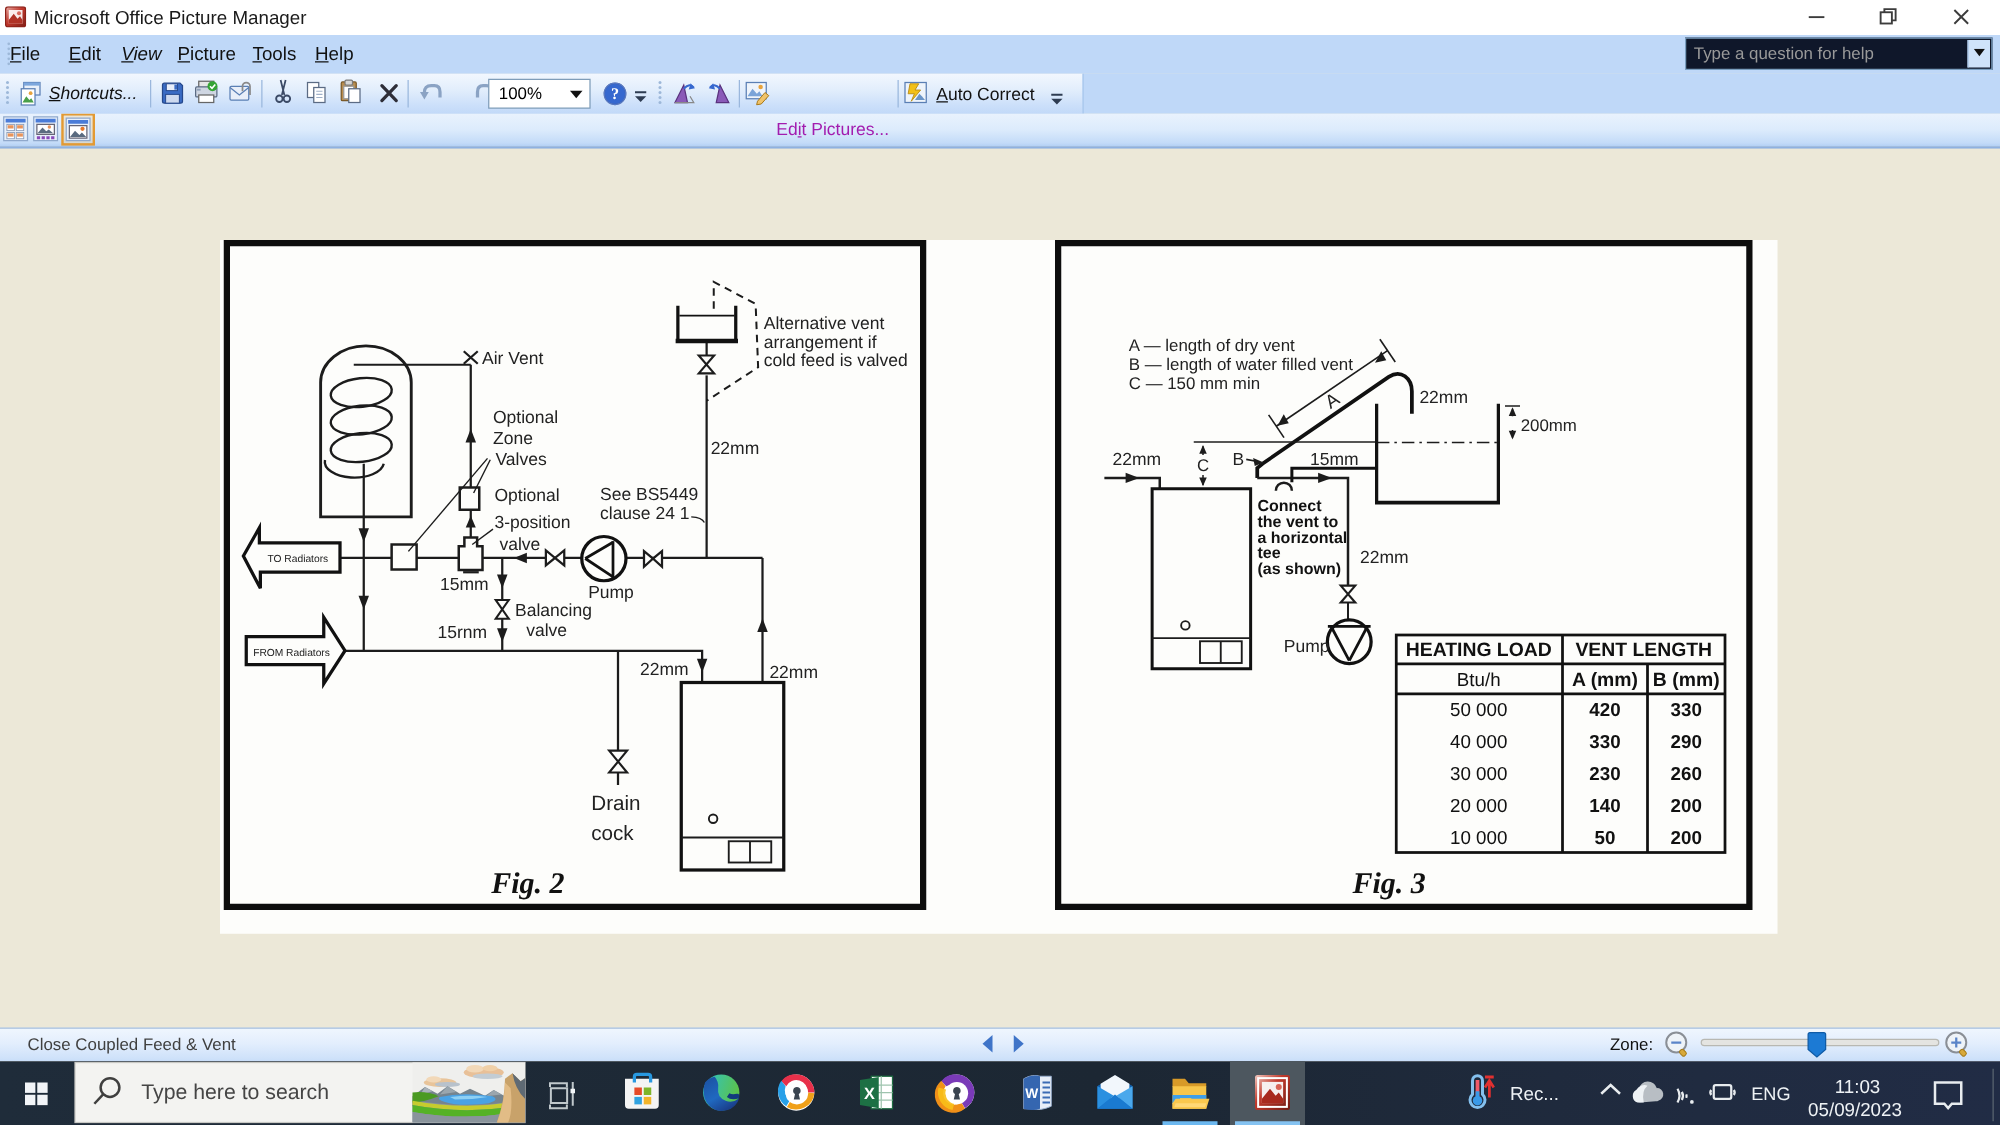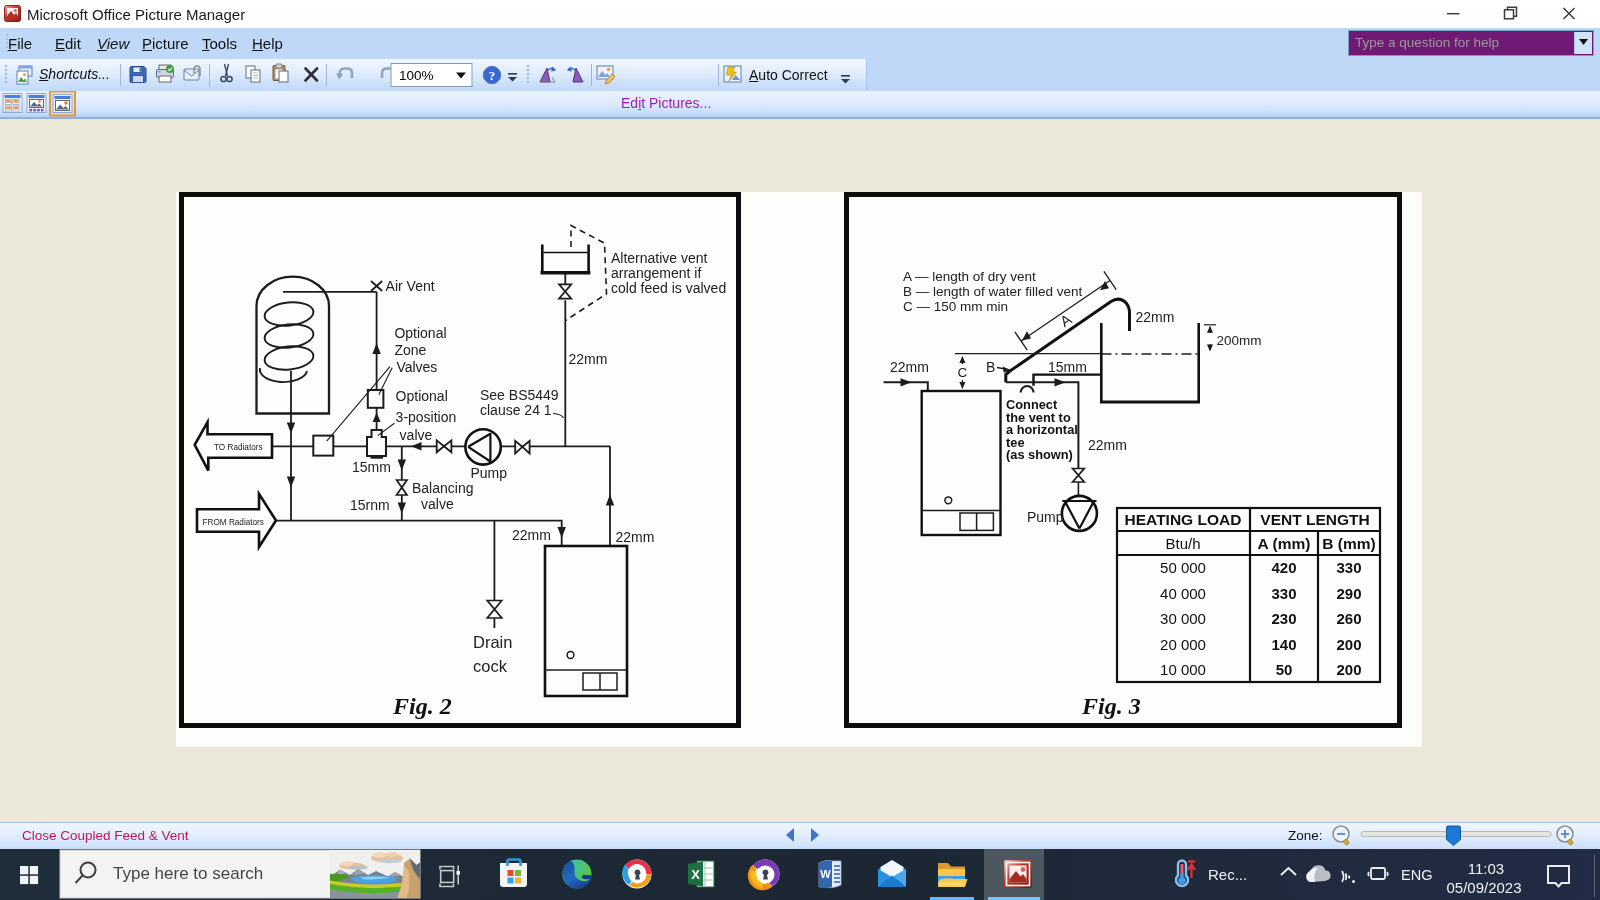--- a/index.html
+++ b/index.html
@@ -67,21 +67,21 @@
         <circle cx="2" cy="14" r="1.1"></circle>
         <circle cx="2" cy="18" r="1.1"></circle>
       </g>
   </svg>
   <div class="mi" style="left:8px;"><u>F</u>ile</div>
   <div class="mi" style="left:55px;"><u>E</u>dit</div>
   <div class="mi" style="left:97px;font-style:italic;"><u>V</u>iew</div>
   <div class="mi" style="left:142px;"><u>P</u>icture</div>
   <div class="mi" style="left:202px;"><u>T</u>ools</div>
   <div class="mi" style="left:252px;"><u>H</u>elp</div>
-  <div class="abs" style="left:1348px;top:30px;width:246px;height:26px;background:#701a75;border:1px solid #7a9ebf;box-sizing:border-box;">
+  <div class="abs" style="left:1348px;top:30px;width:246px;height:26px;background:#0f172a;border:1px solid #7a9ebf;box-sizing:border-box;">
     <div style="position:absolute;left:6px;top:4px;font-size:13.5px;color:#999;">Type a question for help</div>
     <div style="position:absolute;right:1px;top:1px;width:17px;height:22px;background:#cfe3fa;border-left:1px solid #aac7ea;"></div>
     <svg style="position:absolute;right:4px;top:8px" width="10" height="7" viewBox="0 0 10 7">
         <path d="M0 0 H9 L4.5 6 Z" fill="#111"></path>
       </svg>
   </div>
 
   <svg class="abs" style="left:0;top:59px" width="866" height="32" viewBox="0 0 866 32">
     <defs>
       <linearGradient id="icg" x1="0" y1="0" x2="0" y2="1">
@@ -520,21 +520,21 @@
       <text x="1284" y="624">230</text>
         <text x="1349" y="624">260</text>
       <text x="1284" y="649.5">140</text>
         <text x="1349" y="649.5">200</text>
       <text x="1284" y="675">50</text>
         <text x="1349" y="675">200</text>
     </g>
     <text x="1082" y="714" stroke="none" fill="#111" font-family="Liberation Serif" font-size="24" font-style="italic" font-weight="bold">Fig. 3</text>
   </svg>
 
-  <div class="abs" style="left:22px;top:828px;font-size:13.5px;color:#be185d;">Close Coupled Feed &amp; Vent</div>
+  <div class="abs" style="left:22px;top:828px;font-size:13.5px;color:#404040;">Close Coupled Feed &amp; Vent</div>
   <svg class="abs" style="left:780px;top:826px" width="45" height="18" viewBox="0 0 45 18">
     <path d="M14 2 L6 9 L14 16 Z" fill="#3f74c8"></path>
     <path d="M31 2 L39 9 L31 16 Z" fill="#3f74c8"></path>
   </svg>
   <div class="abs" style="left:1288px;top:828px;font-size:13.5px;color:#111;">Zone:</div>
   <svg class="abs" style="left:1328px;top:822px" width="260" height="27" viewBox="0 0 260 27">
 
     <g transform="translate(4,3)">
       <circle cx="9" cy="9" r="8" fill="#eef3f8" stroke="#8a8f96" stroke-width="1.6"></circle>
       <rect x="13.8" y="13.8" width="5.5" height="4" rx="1.5" transform="rotate(45 13.8 13.8)" fill="#d8a93a" stroke="#a87c18" stroke-width="0.8"></rect>

